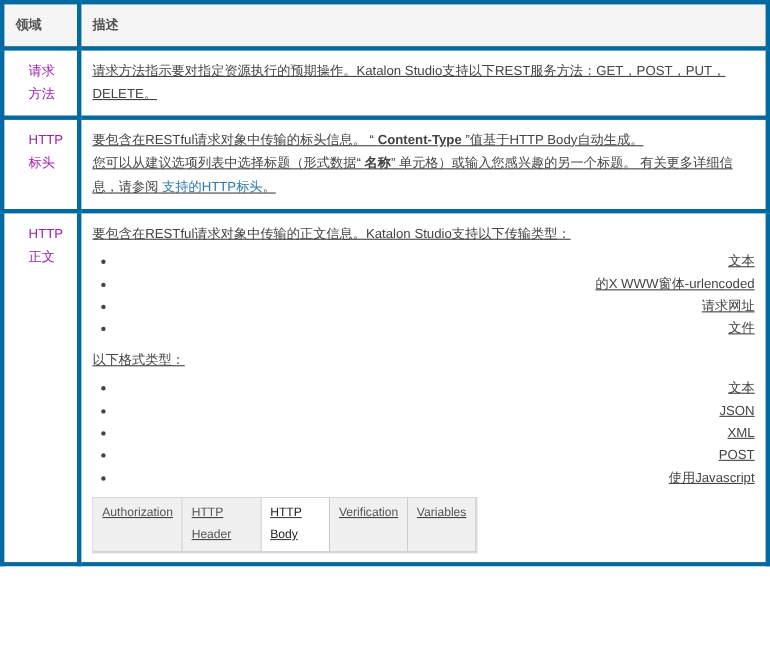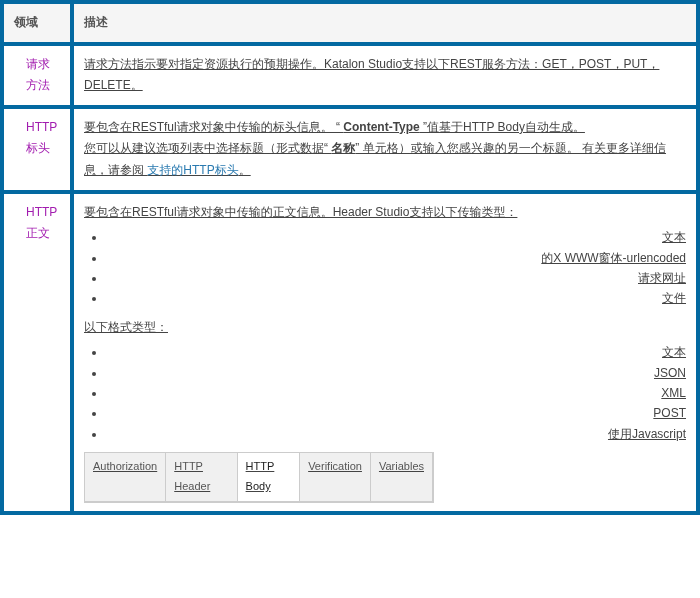--- a/index.html
+++ b/index.html
@@ -40,21 +40,21 @@
           <span>要包含在RESTful请求对象中传输的标头信息。 “ </span><span class="bold">Content-Type</span><span> ”值基于HTTP Body自动生成。</span>
         </div>
         <div>
           <span>您可以从建议选项列表中选择标题（形式数据“ </span><span class="bold">名称</span><span>” 单元格）或输入您感兴趣的另一个标题。 有关更多详细信息，请参阅 </span><a class="link" href="#">支持的HTTP标头</a><span>。</span>
         </div>
       </td>
     </tr>
     <tr>
       <td class="field">HTTP正文</td>
       <td class="desc">
-        <div>要包含在RESTful请求对象中传输的正文信息。Header Studio支持以下传输类型：</div>
+        <div>要包含在RESTful请求对象中传输的正文信息。Katalon Studio支持以下传输类型：</div>
         <ul class="bullets">
           <li>文本</li>
           <li>的X WWW窗体-urlencoded</li>
           <li>请求网址</li>
           <li>文件</li>
         </ul>
         <div>以下格式类型：</div>
         <ul class="bullets">
           <li>文本</li>
           <li>JSON</li>

